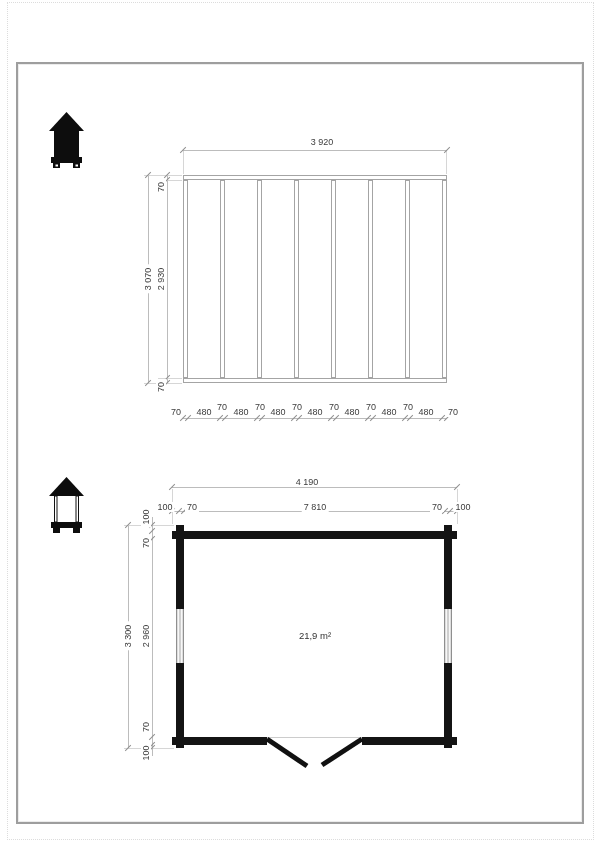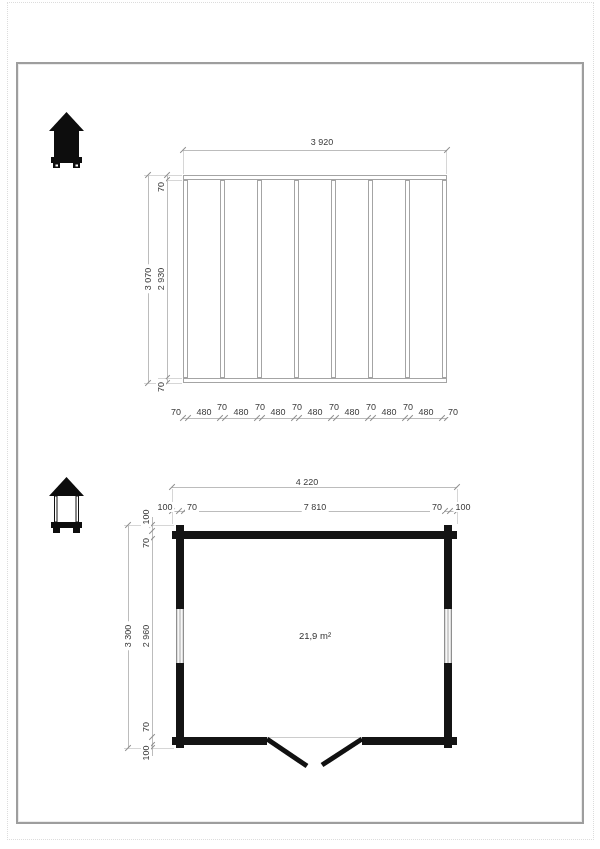--- a/index.html
+++ b/index.html
@@ -186,21 +186,21 @@
       <i class="tk" style="left:128px;top:748px;"></i>
     <i class="tk" style="left:152px;top:525px;"></i>
       <i class="tk" style="left:152px;top:531px;"></i>
     <i class="tk" style="left:152px;top:539px;"></i>
       <i class="tk" style="left:152px;top:737px;"></i>
     <i class="tk" style="left:152px;top:745px;"></i>
       <i class="tk" style="left:152px;top:748px;"></i>
   </div>
 
   <div class="grp">
-    <span class="hlab" style="left:307px;top:477px;">4 220</span>
+    <span class="hlab" style="left:307px;top:477px;">4 190</span>
     <span class="hlab" style="left:165px;top:502px;">100</span>
     <span class="hlab" style="left:192px;top:502px;">70</span>
     <span class="hlab" style="left:315px;top:502px;">7 810</span>
     <span class="hlab" style="left:437px;top:502px;">70</span>
     <span class="hlab" style="left:463px;top:502px;">100</span>
     <span class="vlab" style="left:128px;top:636px;">3 300</span>
     <span class="vlab" style="left:146px;top:517px;">100</span>
     <span class="vlab" style="left:146px;top:543px;">70</span>
     <span class="vlab" style="left:146px;top:636px;">2 960</span>
     <span class="vlab" style="left:146px;top:727px;">70</span>

